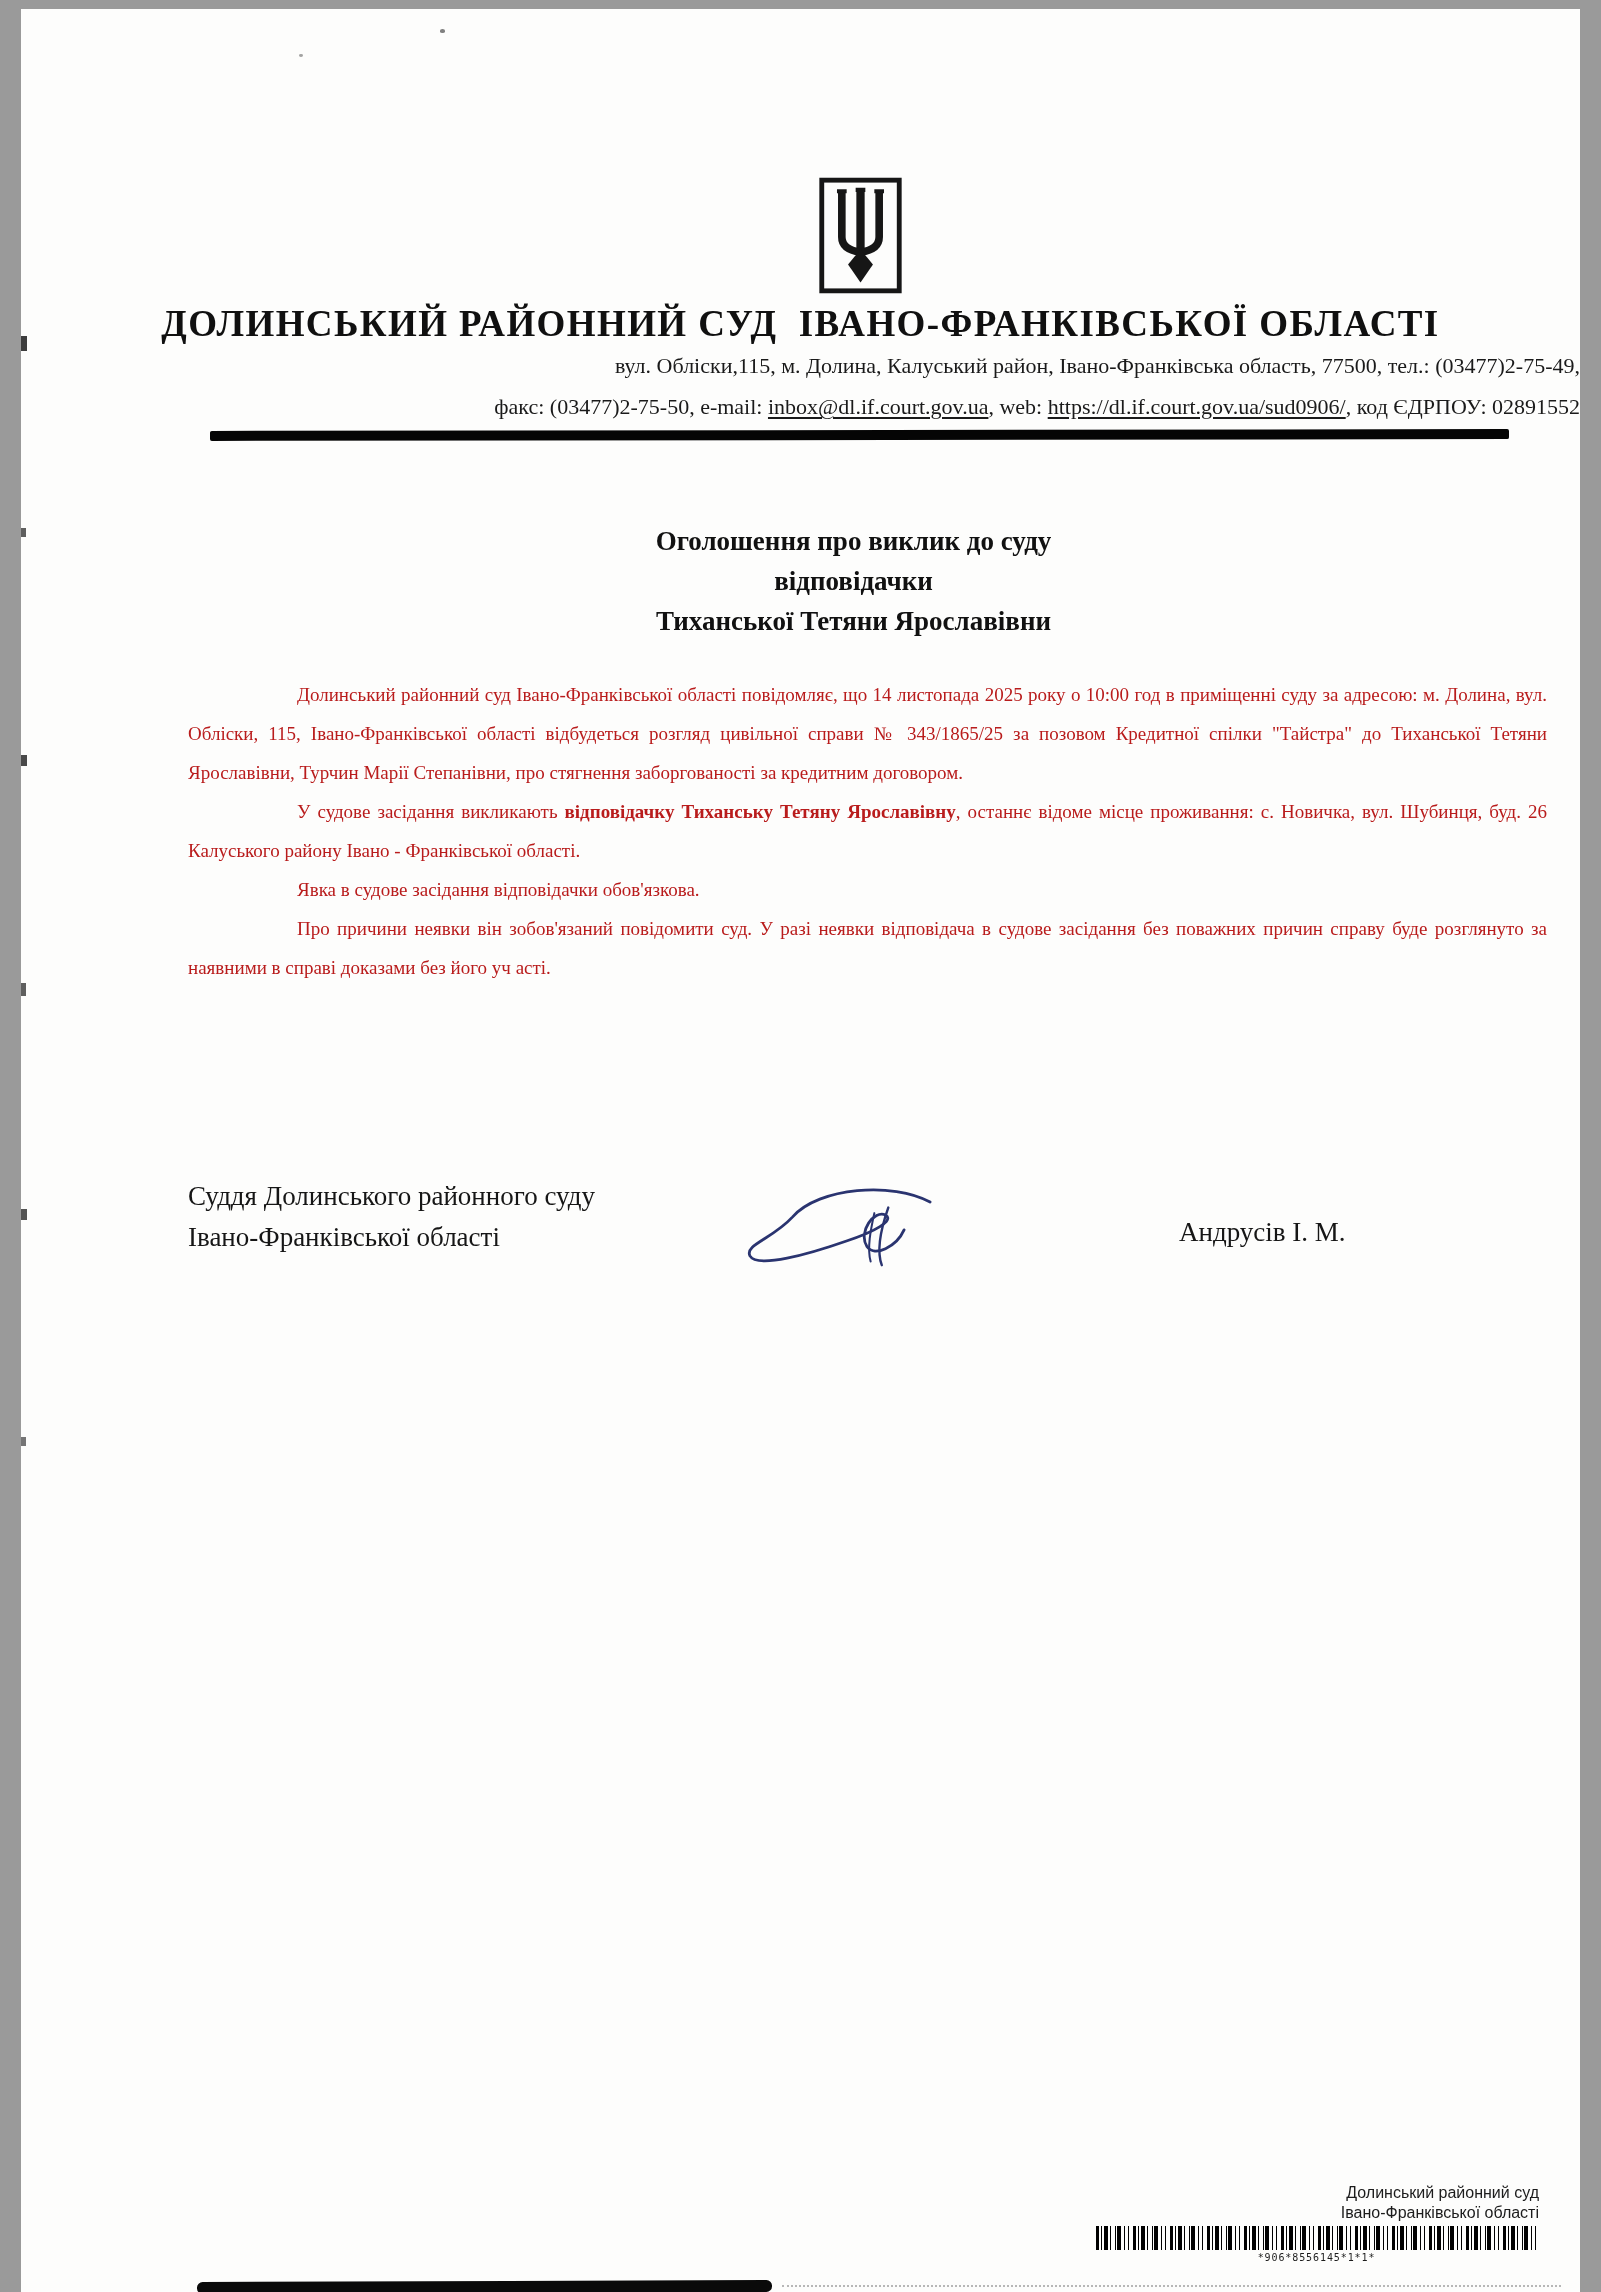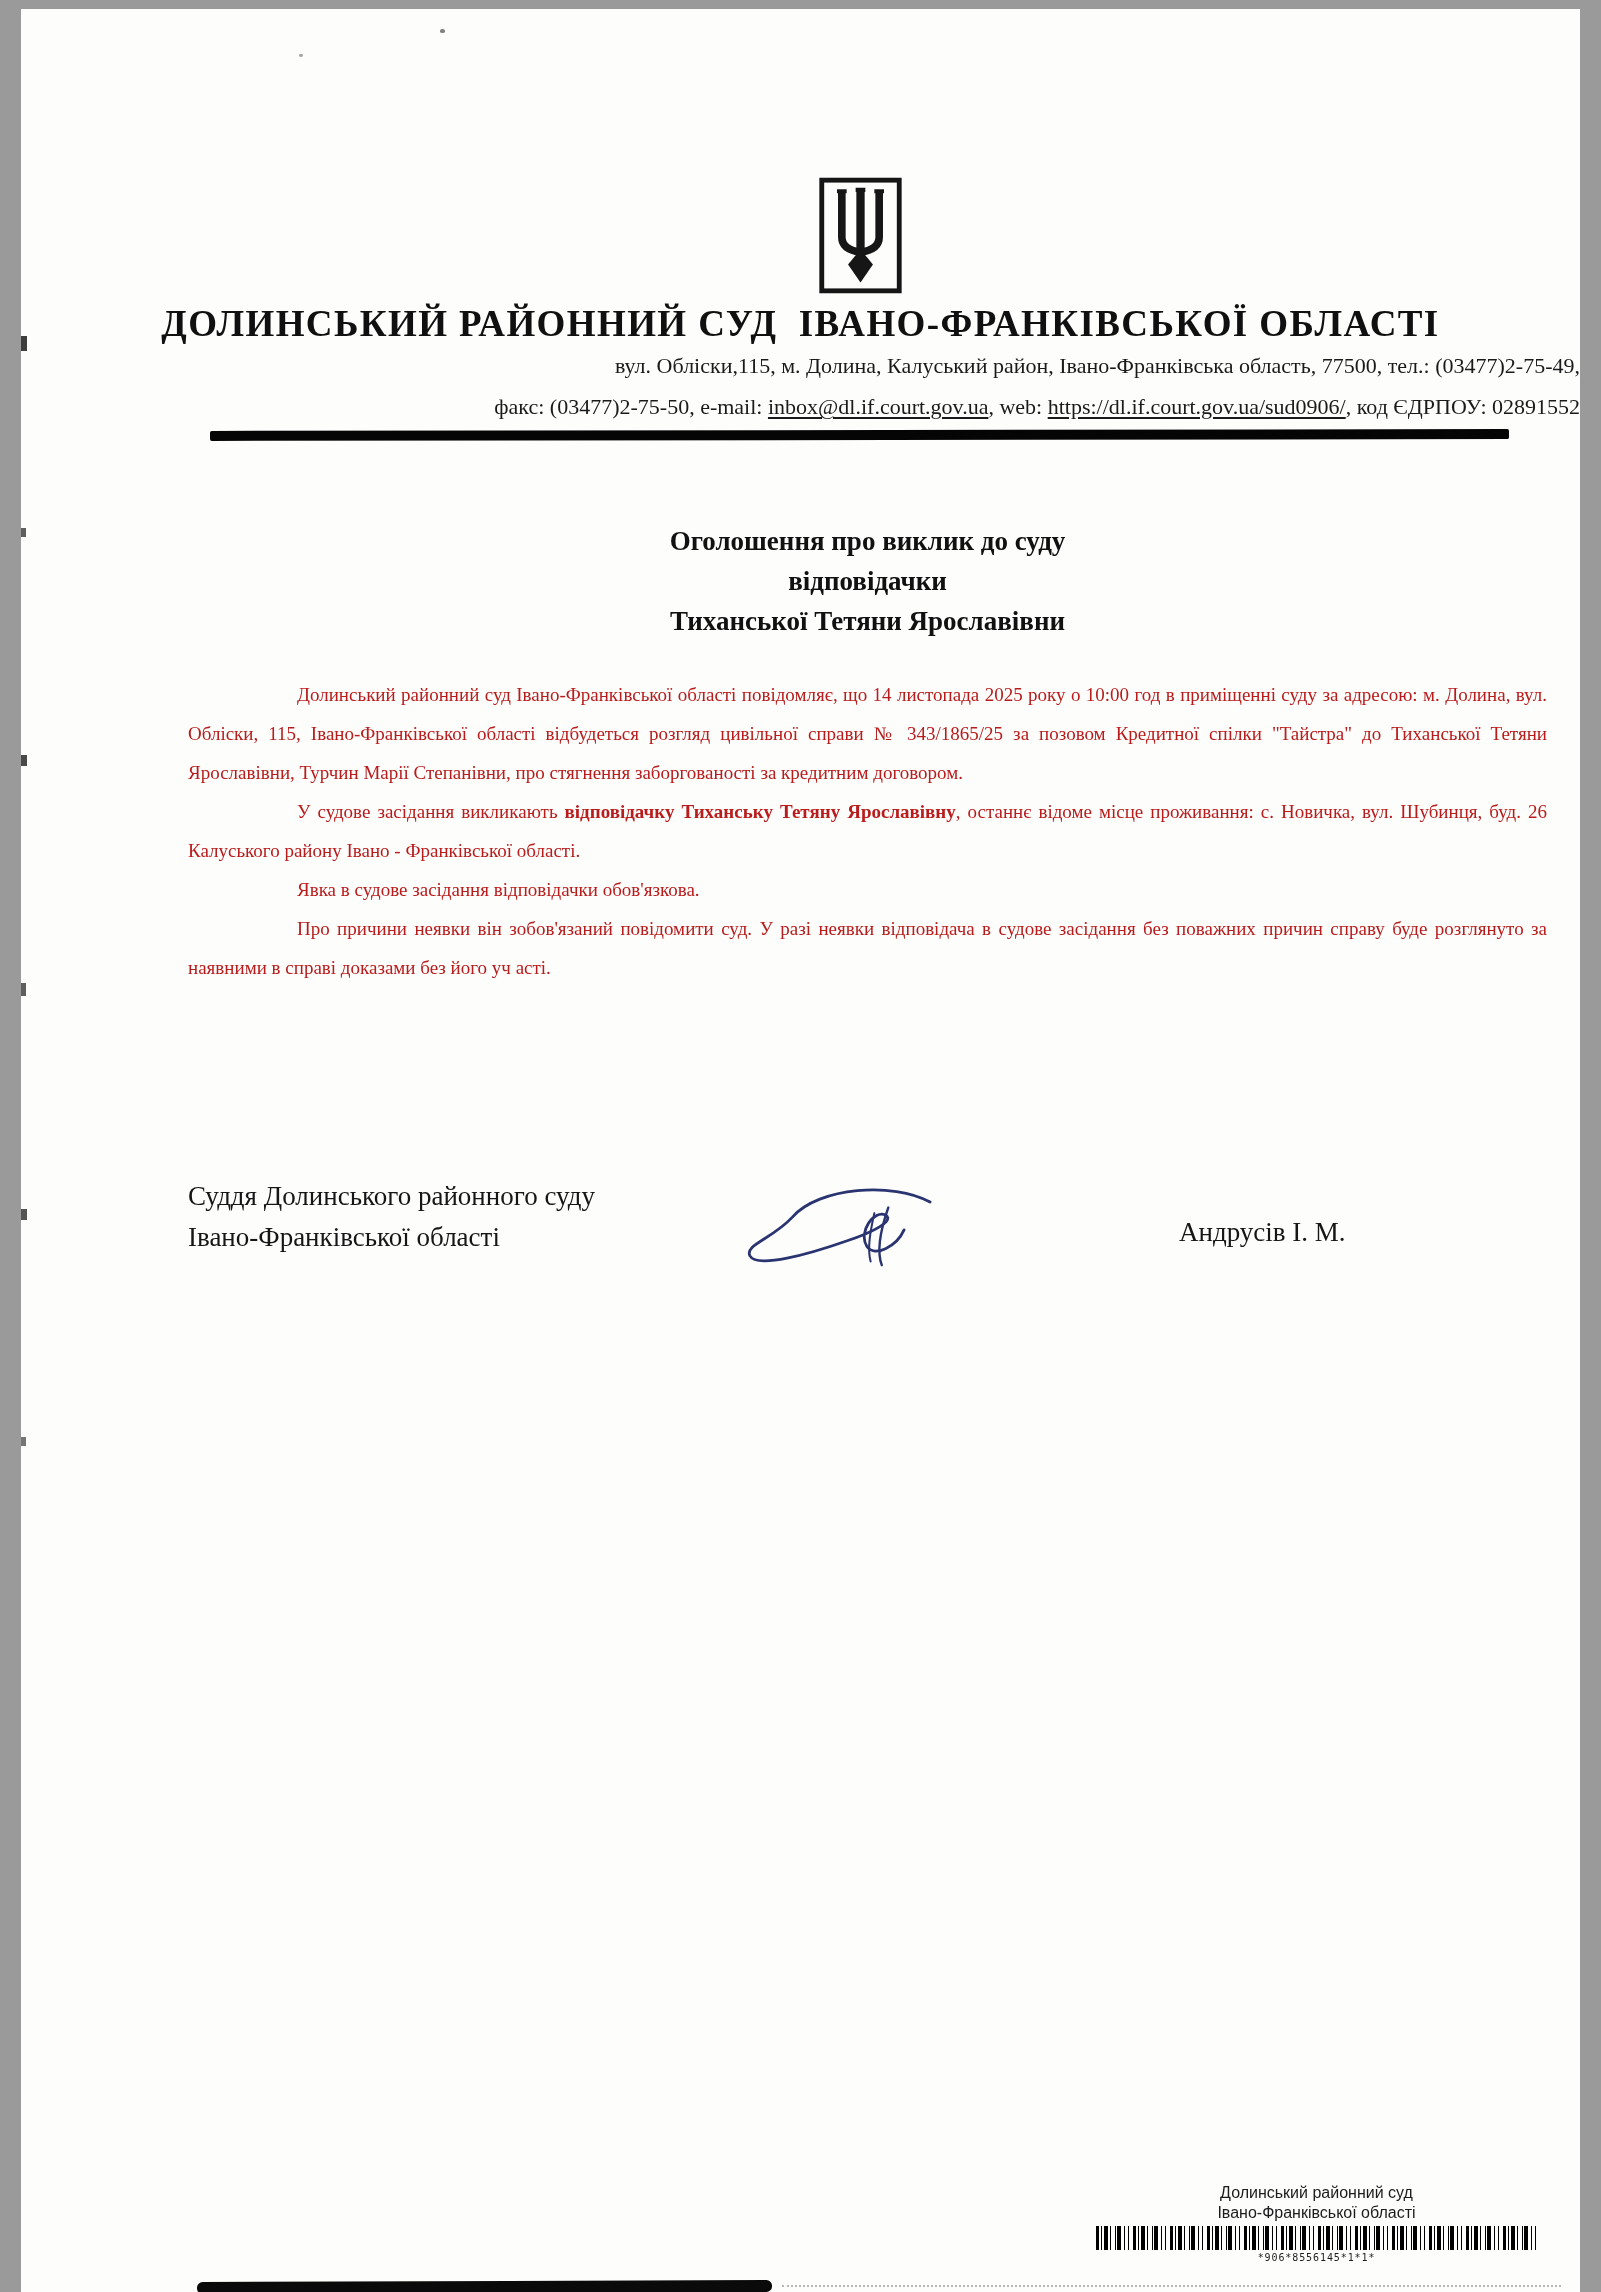--- a/index.html
+++ b/index.html
@@ -45,21 +45,21 @@
     left: 189px; top: 421px;
     width: 1299px; height: 10.2px;
     background: #050505;
     border-radius: 1.9px;
     transform: skewY(-0.08deg);
   }
 
   
   .doc-title {
     position: absolute;
-    left: 167px; top: 512px; width: 1359px;
+    left: 153px; top: 512px; width: 1359px;
     text-align: center;
     font-weight: bold;
     font-size: 27px;
     line-height: 40px;
     color: #111;
   }
 
   
   .body-text {
     position: absolute;
@@ -94,21 +94,21 @@
 
   
   .footer {
     position: absolute;
     left: 1073px; top: 2174px;
     width: 445px;
     text-align: center;
     font-family: "Liberation Sans", sans-serif;
     color: #1c1c1c;
   }
-  .footer .f-line { font-size: 16px; line-height: 19.5px; }
+  .footer .f-line { font-size: 16px; line-height: 19.5px; text-align: right; }
   .barcode {
     margin: 3.7px auto 0 auto;
     width: 442px; height: 24px;
     background: repeating-linear-gradient(90deg,
       #000 0 2.8px,  transparent 2.8px 4.6px,
       #000 4.6px 5.6px, transparent 5.6px 8.3px,
       #000 8.3px 12px, transparent 12px 14px,
       #000 14px 15px, transparent 15px 18.6px,
       #000 18.6px 20.4px, transparent 20.4px 21.3px,
       #000 21.3px 25px, transparent 25px 28px,

